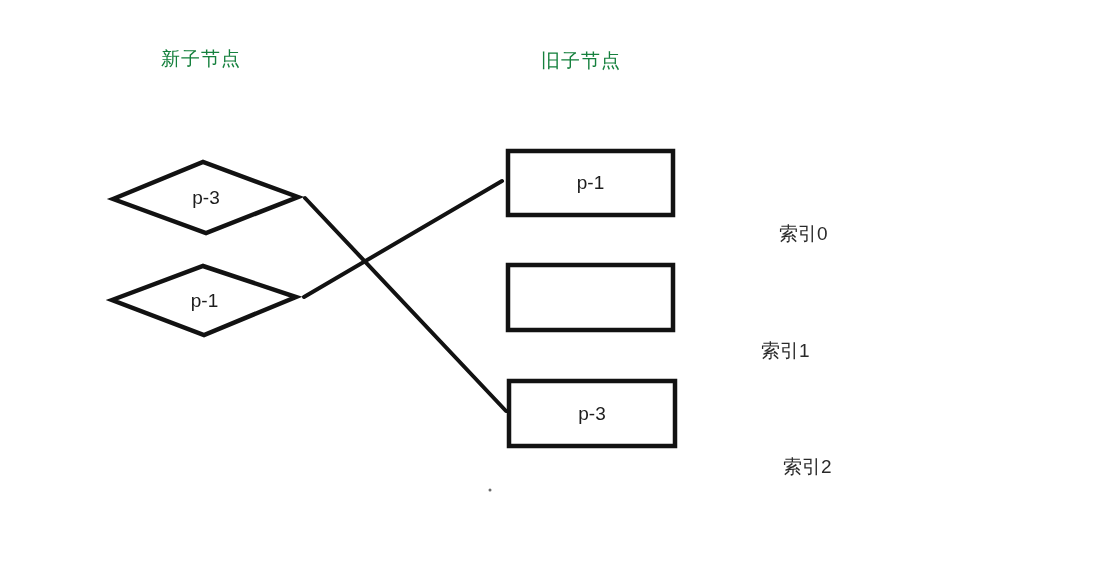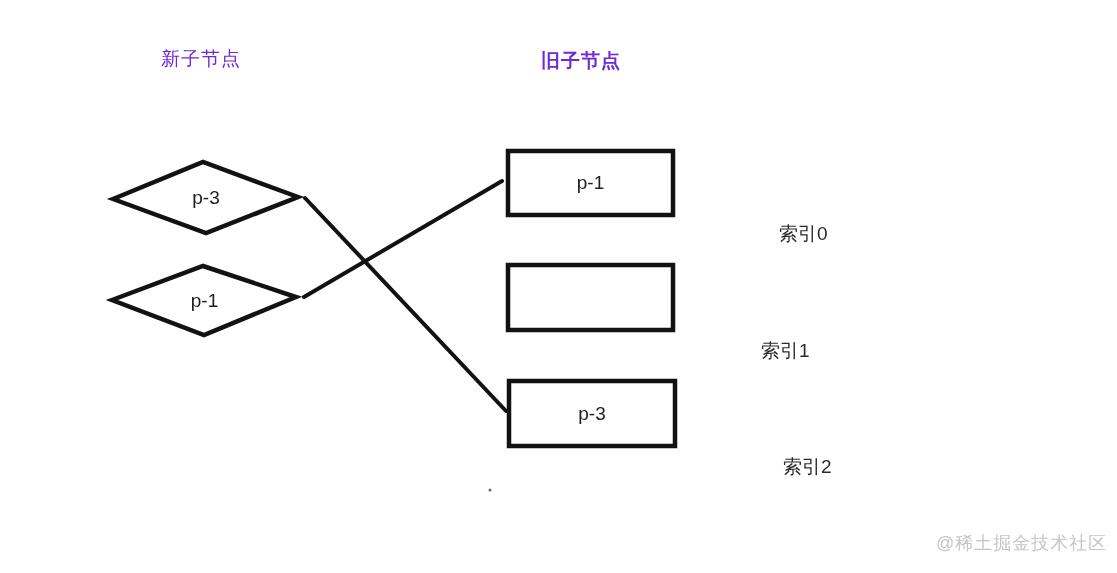--- a/index.html
+++ b/index.html
@@ -32,21 +32,21 @@
   }
   .shapes line {
     stroke: #121212;
     stroke-width: 4;
     stroke-linecap: round;
   }
   .col-title {
     position: absolute;
     font-size: 19px;
     letter-spacing: 1px;
-    color: #6d28d9;
+    color: #15803d;
     white-space: nowrap;
   }
   .node-label {
     position: absolute;
     display: flex;
     align-items: center;
     justify-content: center;
     font-size: 19px;
     color: #1d1d1d;
     pointer-events: none;
@@ -82,27 +82,26 @@
     <polygon points="112,300 203,266 296,297 204,335"></polygon>
 
     <rect x="508" y="151" width="165" height="64"></rect>
     <rect x="508" y="265" width="165" height="65"></rect>
     <rect x="509" y="381" width="166" height="65"></rect>
 
     <circle cx="490" cy="490" r="1.5" fill="#6a6a6a"></circle>
   </svg>
 
   <div class="col-title" style="left:161px; top:46px;">新子节点</div>
-  <div class="col-title" style="left:541px; top:48px;font-weight:bold;">旧子节点</div>
+  <div class="col-title" style="left:541px; top:48px;">旧子节点</div>
 
   <div class="node-label" style="left:113px; top:163px; width:186px; height:70px;">p-3</div>
   <div class="node-label" style="left:112px; top:266px; width:185px; height:69px;">p-1</div>
 
   <div class="node-label" style="left:508px; top:151px; width:165px; height:64px;">p-1</div>
   <div class="node-label" style="left:509px; top:381px; width:166px; height:65px;">p-3</div>
 
   <div class="index-label" style="left:779px; top:173px;">索引0</div>
   <div class="index-label" style="left:761px; top:290px;">索引1</div>
   <div class="index-label" style="left:783px; top:406px;">索引2</div>
 
-  <div class="watermark">@稀土掘金技术社区</div>
 
 </div>
 
 </body></html>

